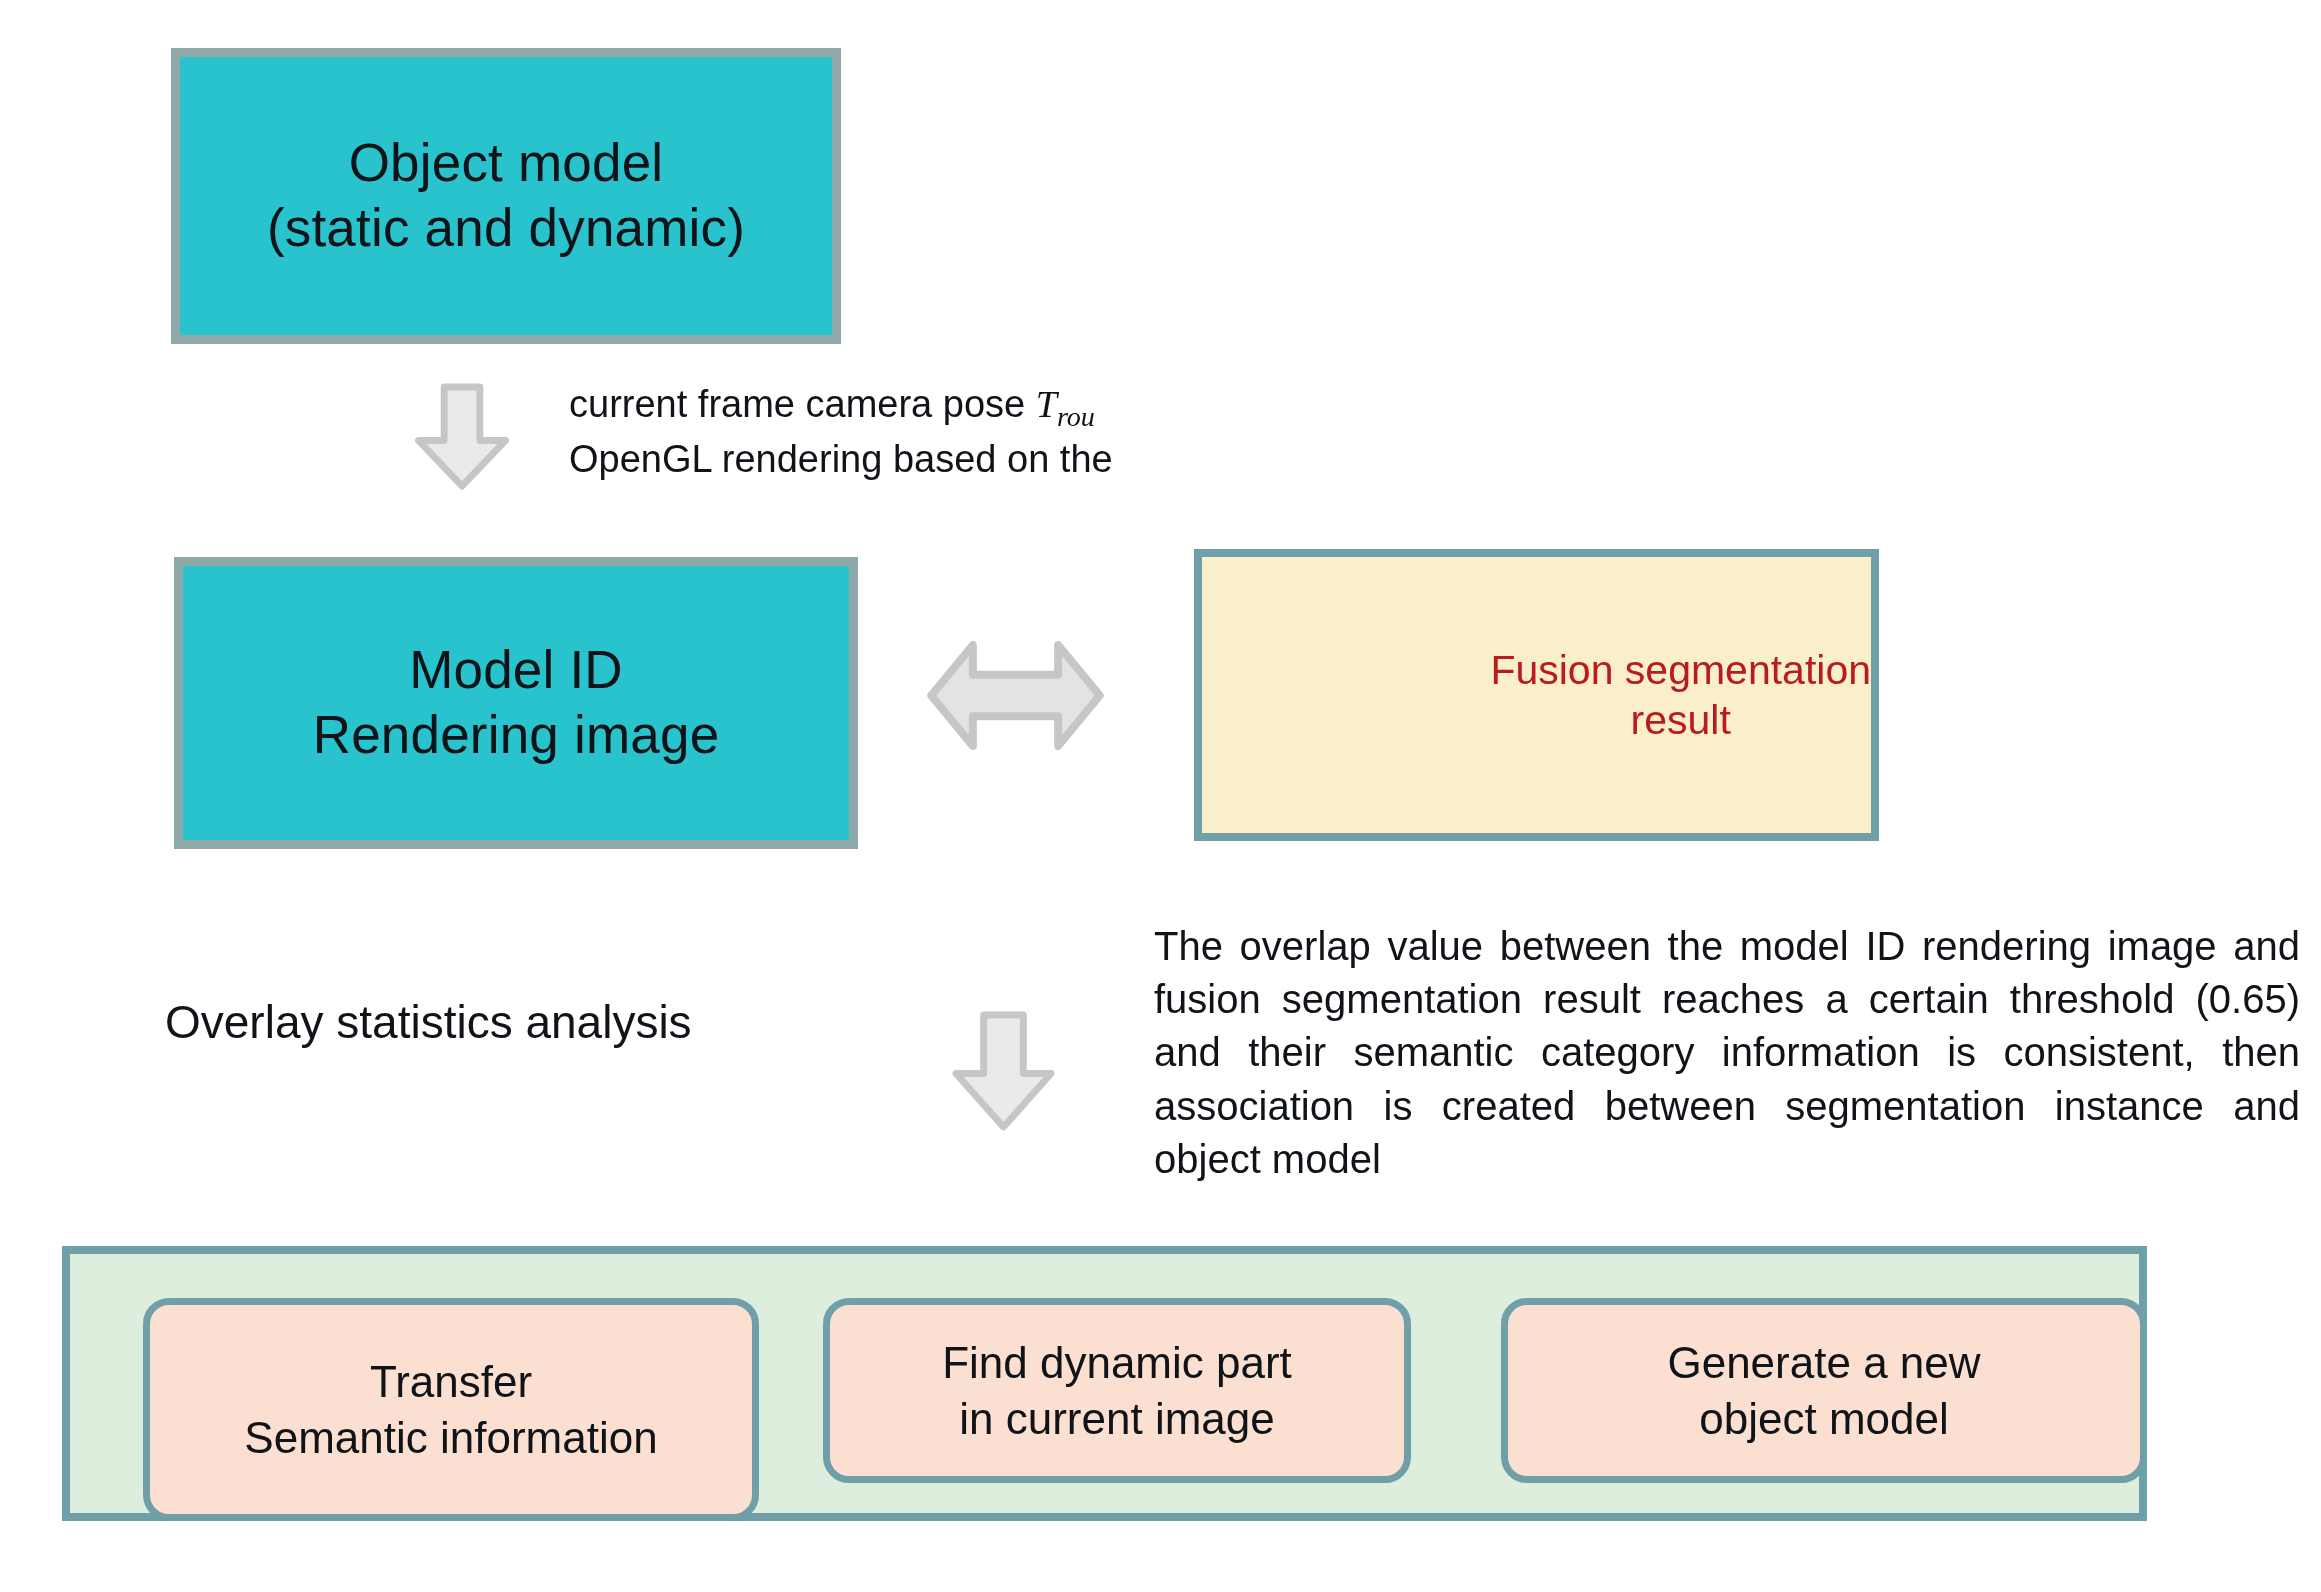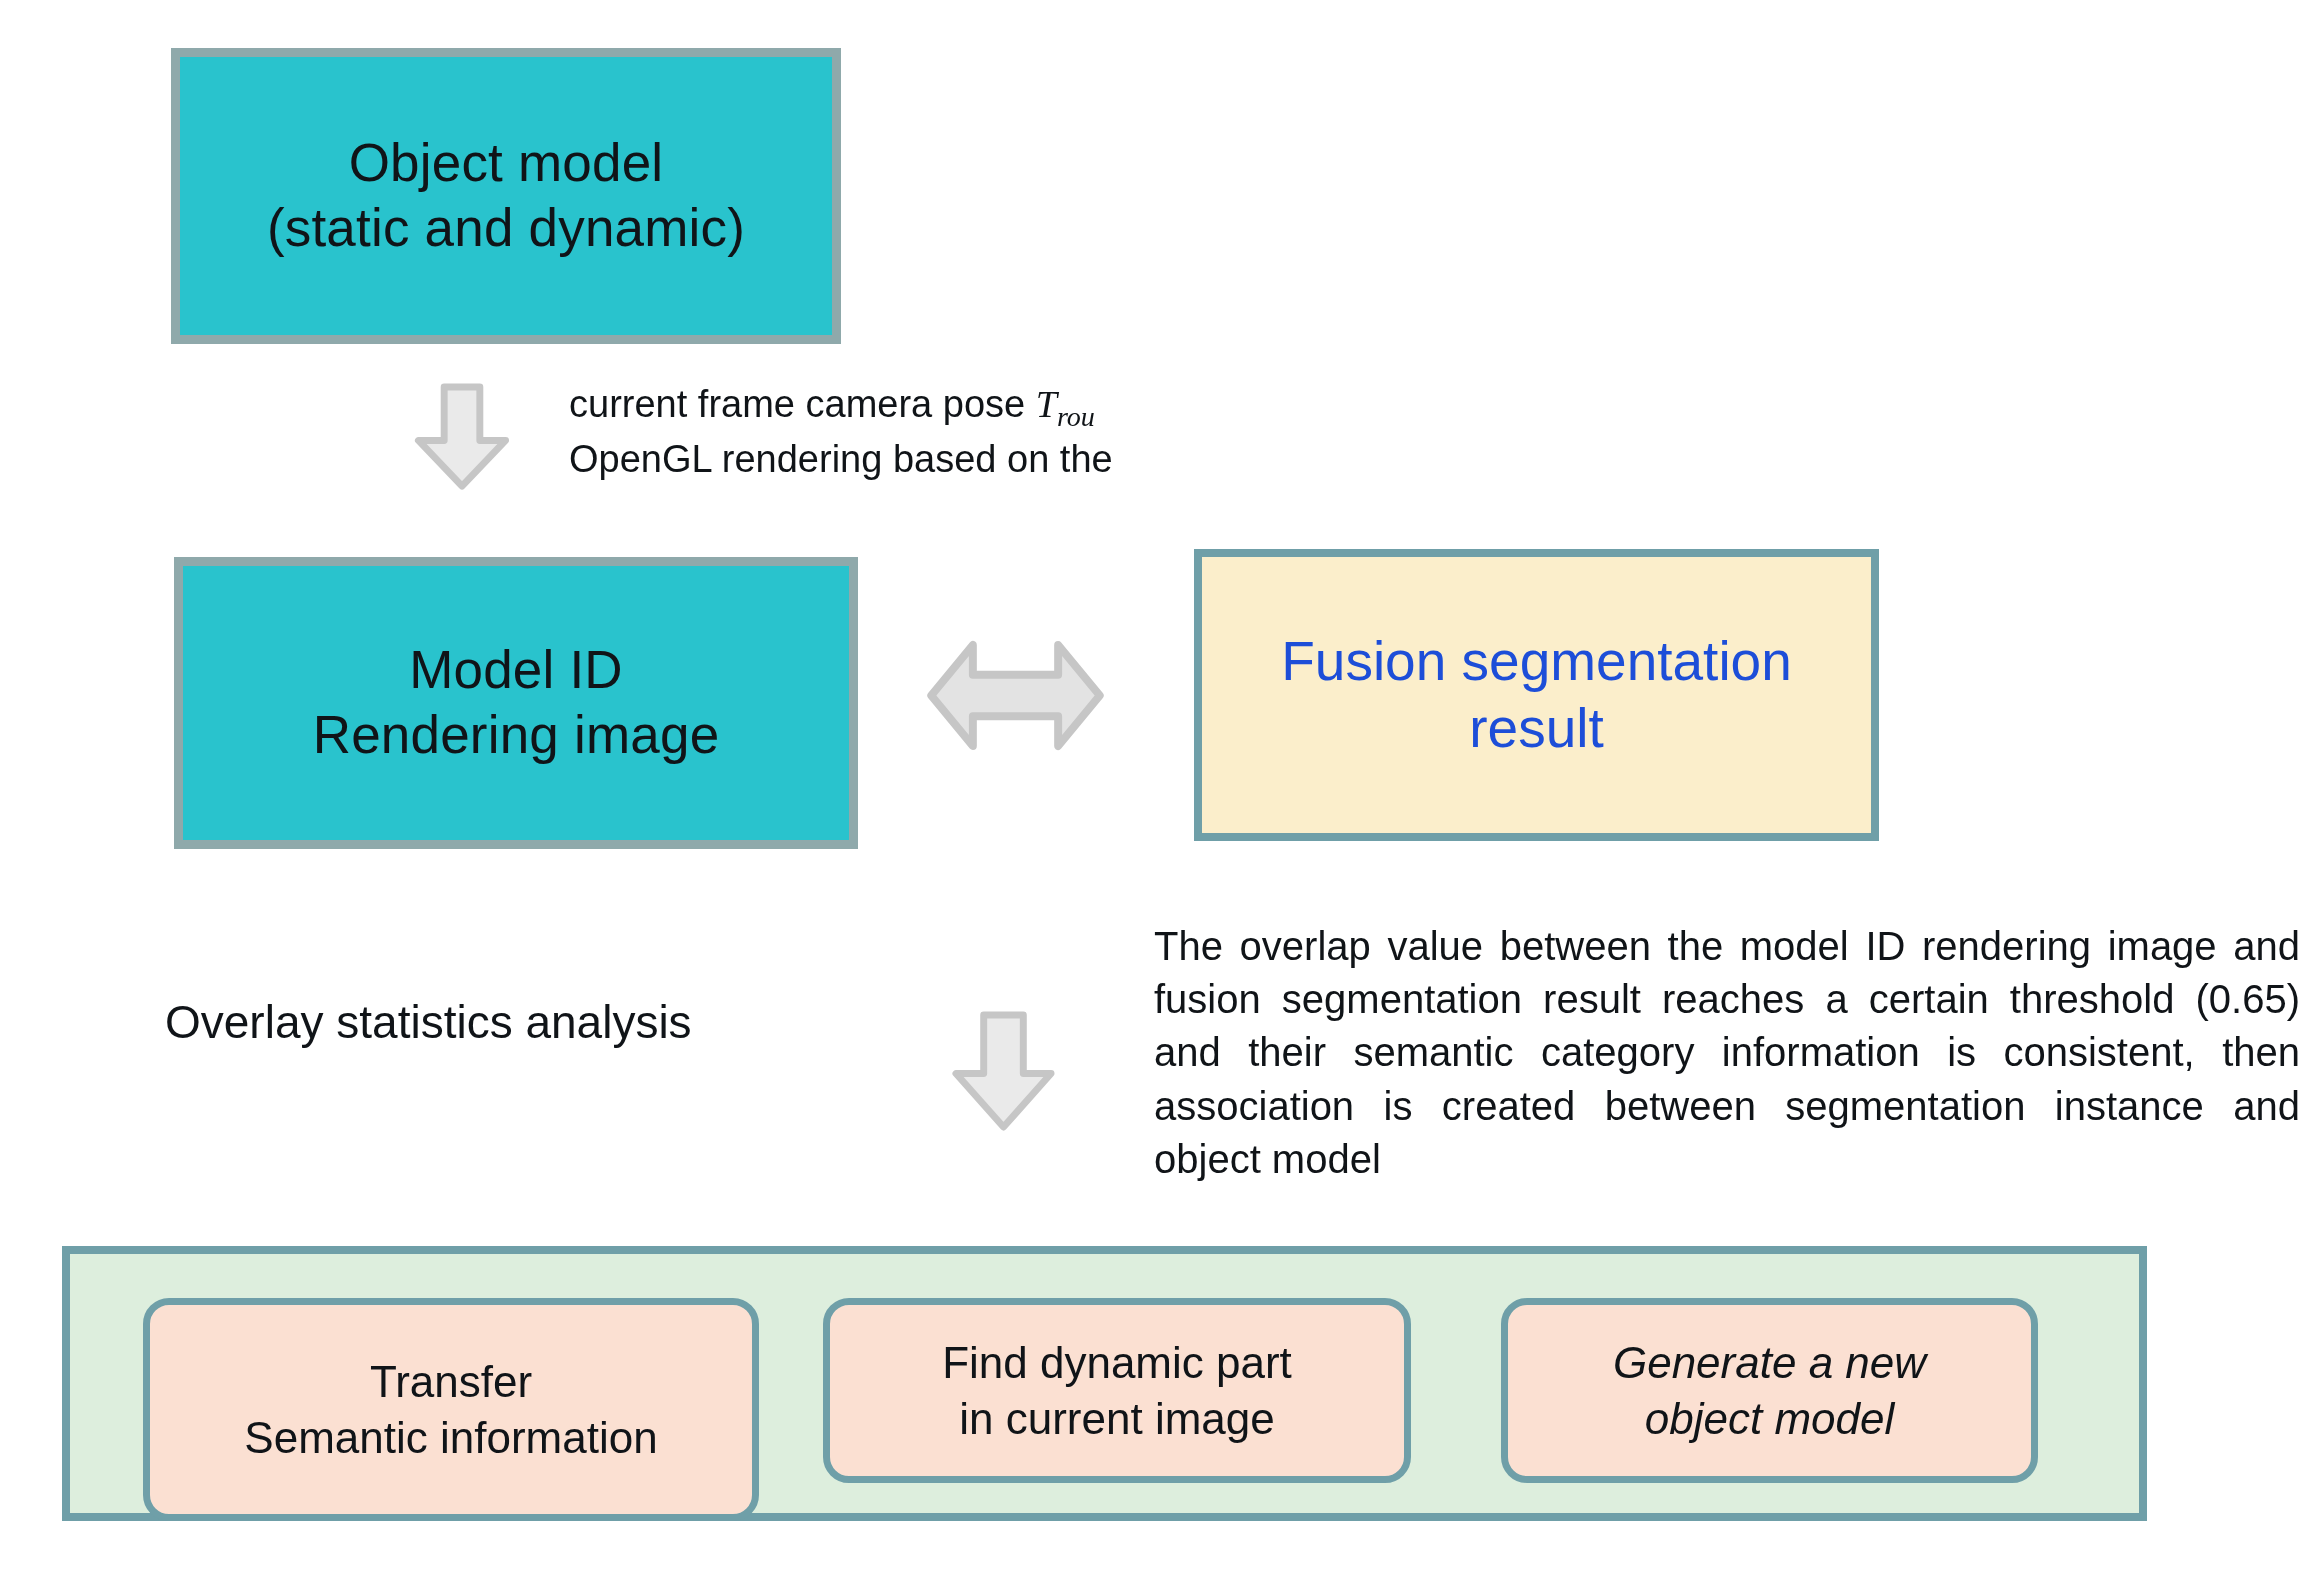--- a/index.html
+++ b/index.html
@@ -38,22 +38,23 @@
     border: 9px solid #8fa9ab;
     color: #101418;
     font-size: 53px;
     letter-spacing: 0.2px;
   }
 
   
   .box-cream {
     background: #fbeecb;
     border: 8px solid #6f9fa8;
-    color: #1d4ed8;
-    font-size: 55px;
+    color: #b91c1c;
+    font-size: 41px;
+    justify-content: flex-end;
   }
 
   
   .group-green {
     background: #ddeedd;
     border: 8px solid #6f9fa8;
     display: block;
   }
 
   
@@ -181,21 +182,21 @@
       </div>
     </div>
 
     <div class="box-pink" style="left:753px; top:44px; width:588px; height:185px;">
       <div>
         <div>Find dynamic part</div>
         <div>in current image</div>
       </div>
     </div>
 
-    <div class="box-pink" style="left:1431px; top:44px; width:537px; height:185px;font-style:italic;">
+    <div class="box-pink" style="left:1431px; top:44px; width:646px; height:185px;">
       <div>
         <div>Generate a new</div>
         <div>object model</div>
       </div>
     </div>
 
   </div>
 
 </div>
 

